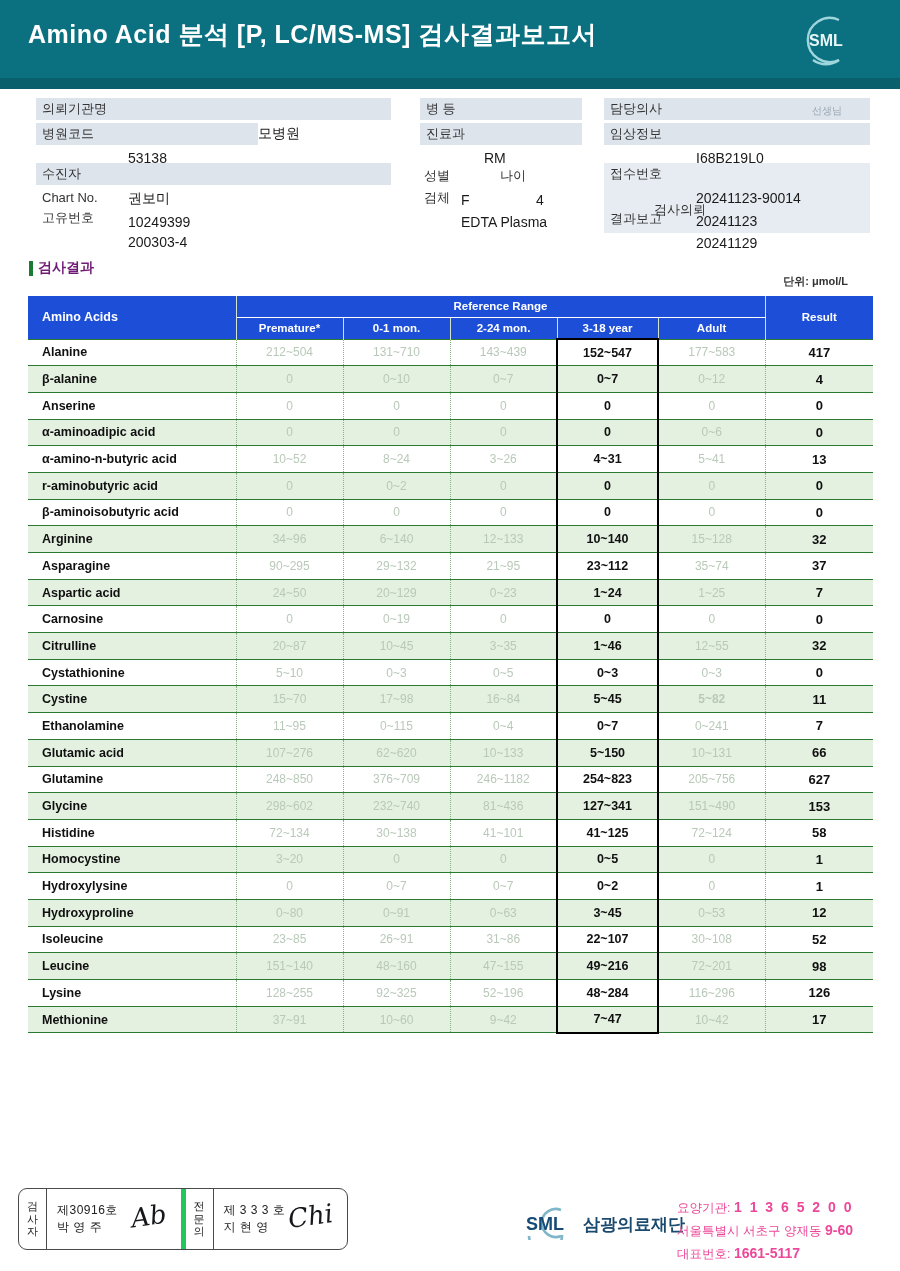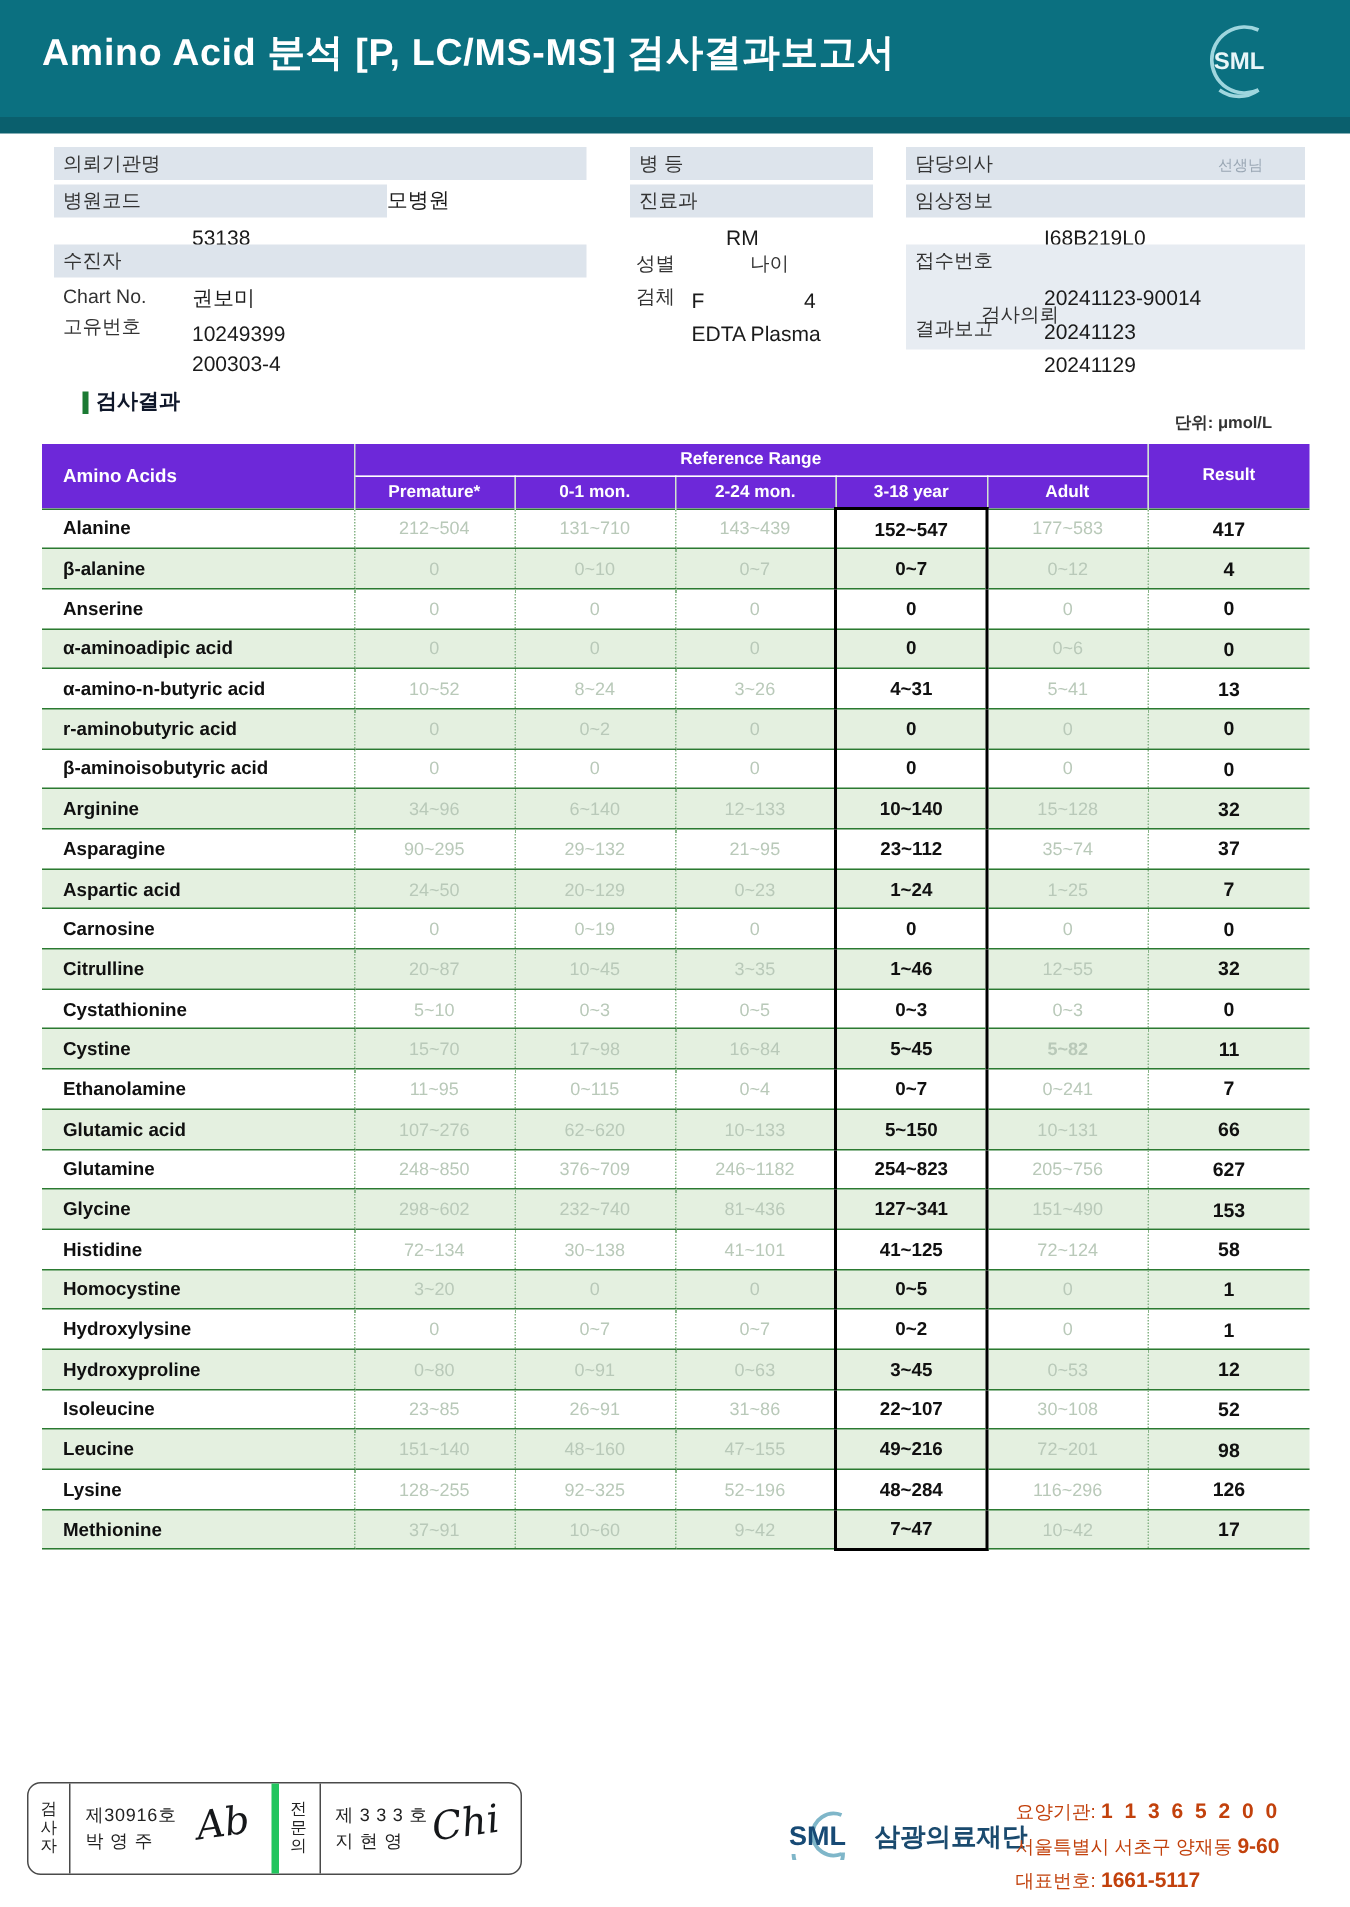--- a/index.html
+++ b/index.html
@@ -42,41 +42,40 @@
   }
   .val {
     position:absolute; height:22px; line-height:22px;
     font-size:14px; color:#1a1a1a; white-space:nowrap;margin-top:24px;
   }
   .sm { font-size:10px; color:#9aa7b4; }
 
   
   .sect {
     position:absolute; left:29px; top:259px;
-    font-size:14px; font-weight:bold; color:#0f172a;
+    font-size:14px; font-weight:bold; color:#701a75;
     padding-left:9px;
-    margin-left:26px;
   }
   .sect:before {
     content:""; position:absolute; left:0; top:2px;
     width:4px; height:15px; background:#1b7a33;
   }
   .unit {
     position:absolute; right:52px; top:274px;
     font-size:11px; font-weight:bold; color:#333;
   }
 
   
   .tbl {
     position:absolute; left:28px; top:296px; width:845px;
     border-collapse:collapse; table-layout:fixed;
   }
   .tbl th, .tbl td { padding:0; margin:0; }
   thead th {
-    background:#6d28d9; color:#ffffff;
+    background:#1d4ed8; color:#ffffff;
     font-size:11.5px; font-weight:bold; text-align:center;
   }
   .th-name {
     text-align:left !important; padding-left:14px !important;
     font-size:12.5px;
   }
   .th-ref { border-bottom:1px solid #ffffff; height:21px; }
   .th-sub { height:22px; }
   .sep-r { border-right:1px solid #cfe3cf; }
   .sep-l { border-left:1px solid #cfe3cf; }
@@ -128,21 +127,21 @@
     font-family:"DejaVu Serif",serif; font-style:italic;
     font-size:26px; color:#15171a; transform:rotate(-8deg);
   }
   .foot-logo { position:absolute; left:515px; top:1206px; width:60px; height:34px; }
   .foot-brand {
     position:absolute; left:583px; top:1213px;
     font-size:17px; font-weight:bold; color:#1a4a6e;
   }
   .foot-addr {
     position:absolute; left:677px; top:1196px;
-    font-size:12.5px; color:#c2410c; line-height:1.65;
+    font-size:12.5px; color:#ec4899; line-height:1.65;
   }
   .foot-addr b { font-size:14px; letter-spacing:2px; }
   .foot-addr .nb { font-size:14px; font-weight:bold; letter-spacing:0; }
 </style>
 </head>
 <body>
 
 <div class="hdr"></div>
 <div class="hdr-strip"></div>
 <div class="hdr-title">Amino Acid 분석 [P, LC/MS-MS] 검사결과보고서</div>

